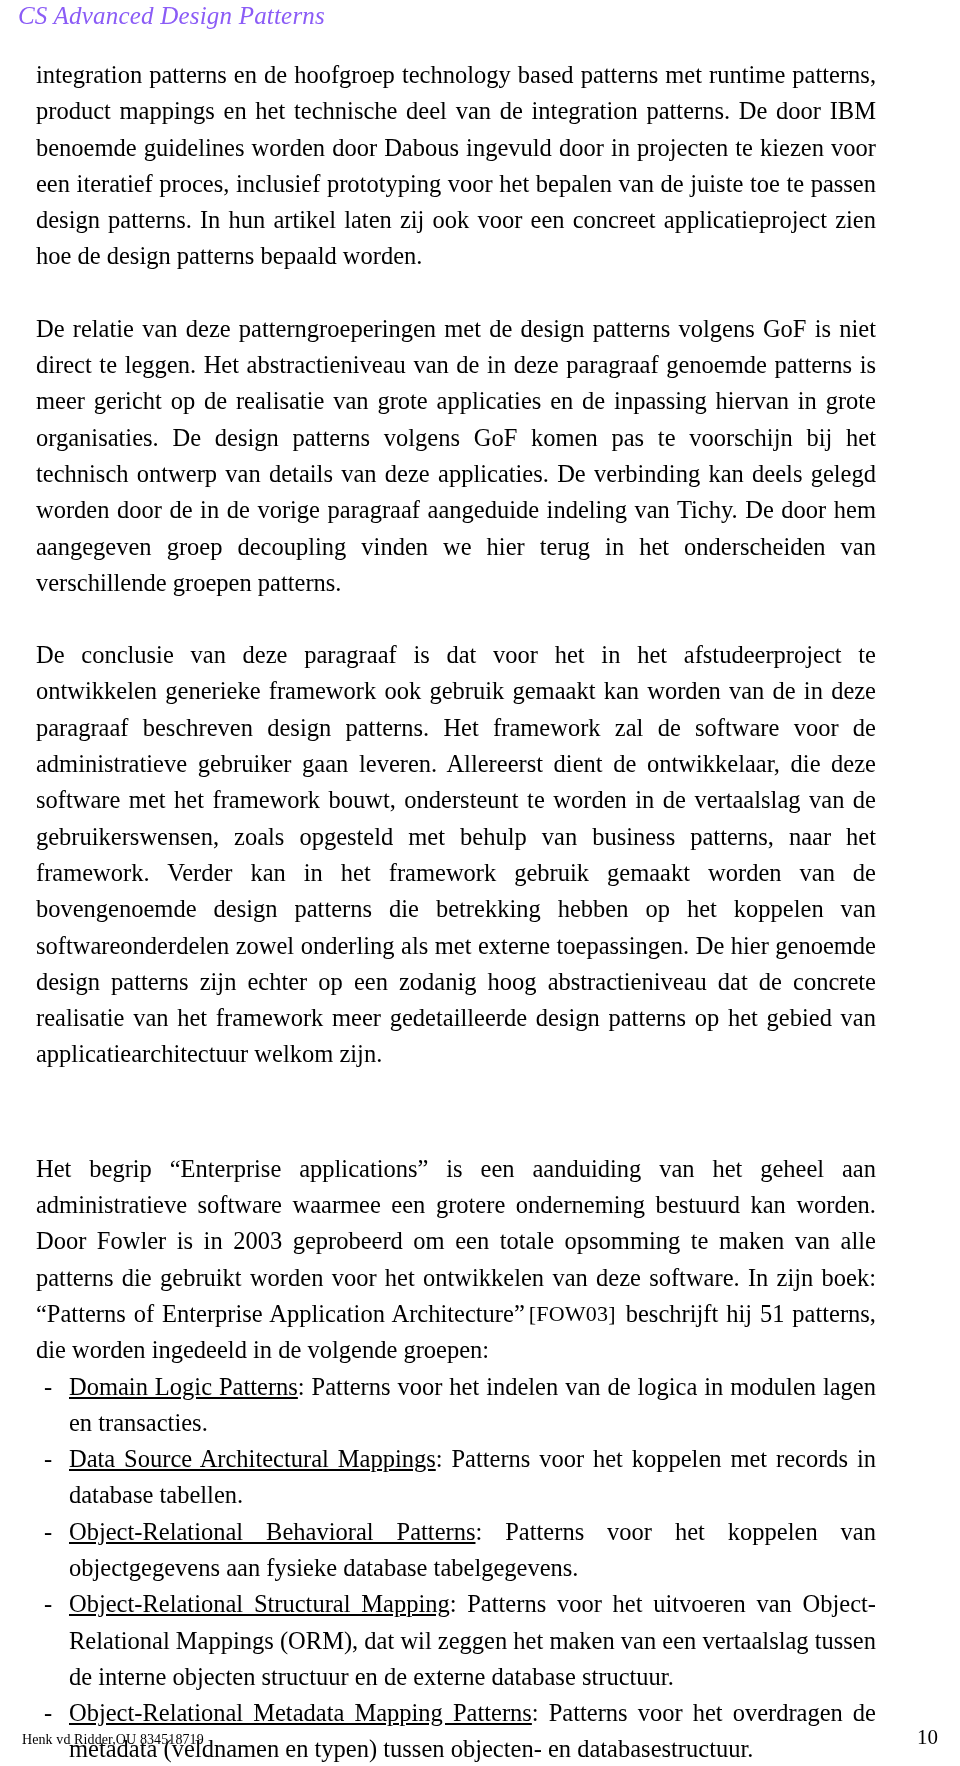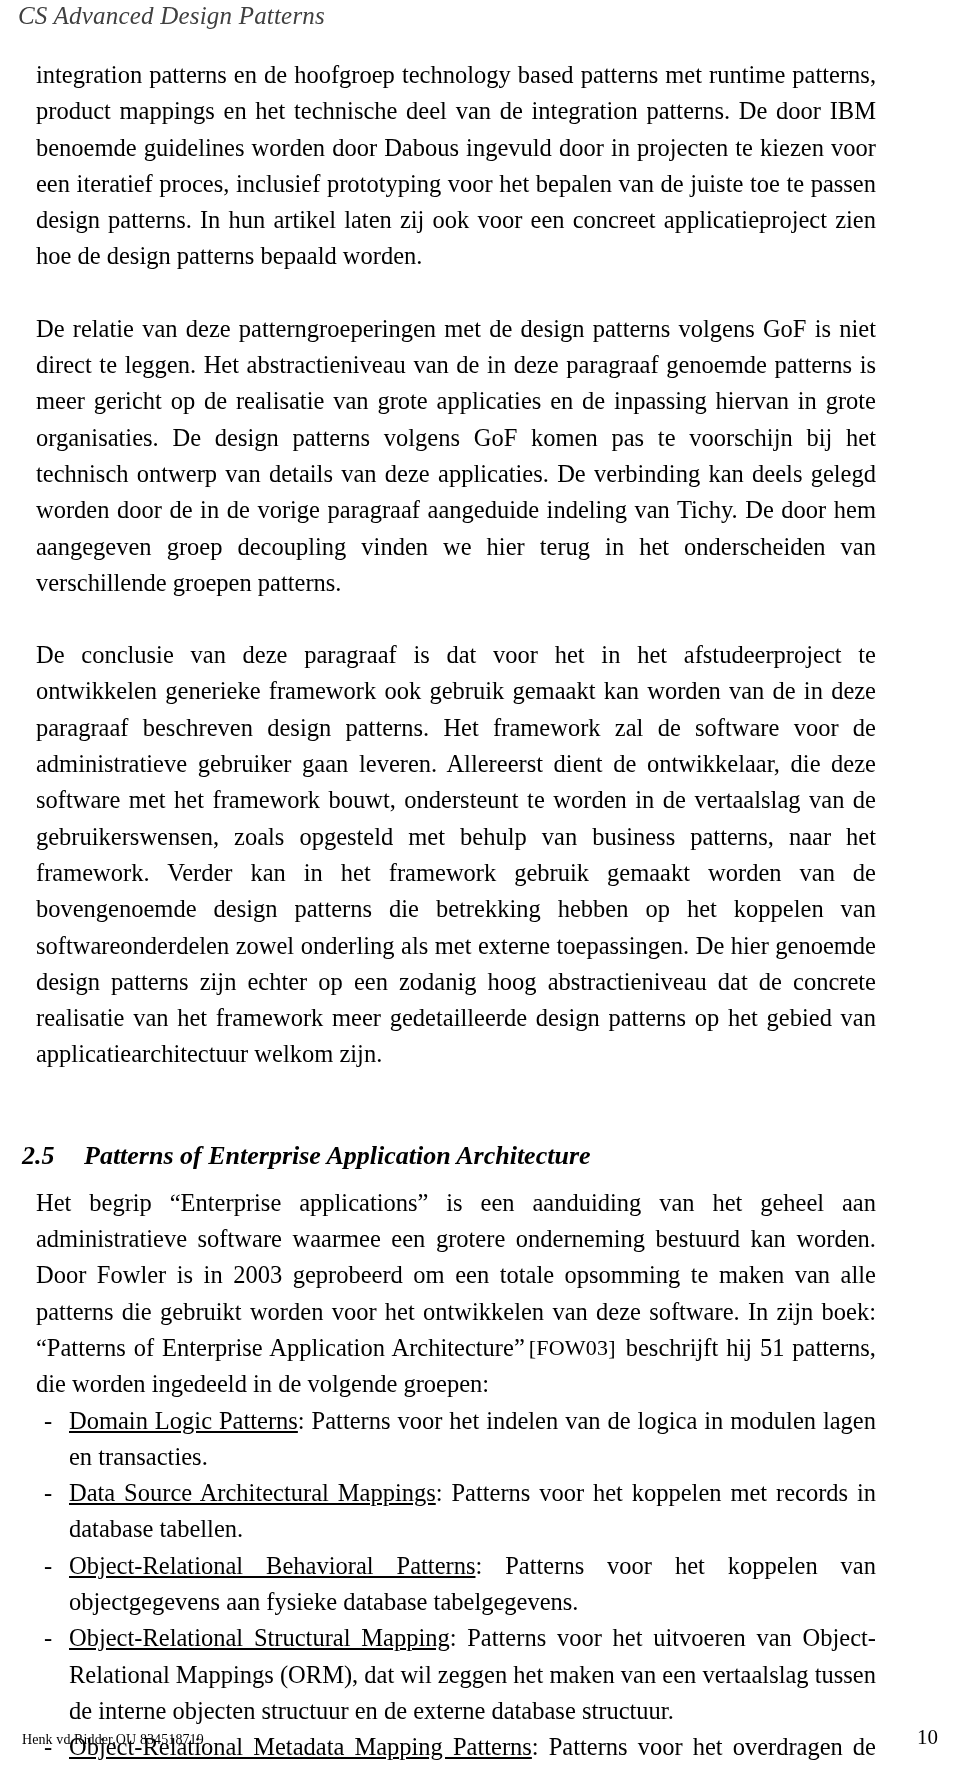--- a/index.html
+++ b/index.html
@@ -28,21 +28,21 @@
   
   .doc-header {
     position: absolute;
     left: 18px;
     top: 2px;
     width: 924px;
     font-style: italic;
     font-size: 25px;
     letter-spacing: 0.2px;
     line-height: 1.15;
-    color: #404040;
+    color: #8b5cf6;
     white-space: nowrap;
   }
 
   
   .content {
     position: absolute;
     left: 22px;
     top: 57px;
     width: 854px;
   }
@@ -148,24 +148,20 @@
     <div class="par-gap"></div>
 
     <p class="body-par">De relatie van deze patterngroeperingen met de design patterns volgens GoF is niet direct te leggen. Het abstractieniveau van de in deze paragraaf genoemde patterns is meer gericht op de realisatie van grote applicaties en de inpassing hiervan in grote organisaties. De design patterns volgens GoF komen pas te voorschijn bij het technisch ontwerp van details van deze applicaties. De verbinding kan deels gelegd worden door de in de vorige paragraaf aangeduide indeling van Tichy. De door hem aangegeven groep decoupling vinden we hier terug in het onderscheiden van verschillende groepen patterns.</p>
 
     <div class="par-gap"></div>
 
     <p class="body-par">De conclusie van deze paragraaf is dat voor het in het afstudeerproject te ontwikkelen generieke framework ook gebruik gemaakt kan worden van de in deze paragraaf beschreven design patterns. Het framework zal de software voor de administratieve gebruiker gaan leveren. Allereerst dient de ontwikkelaar, die deze software met het framework bouwt, ondersteunt te worden in de vertaalslag van de gebruikerswensen, zoals opgesteld met behulp van business patterns, naar het framework. Verder kan in het framework gebruik gemaakt worden van de bovengenoemde design patterns die betrekking hebben op het koppelen van softwareonderdelen zowel onderling als met externe toepassingen. De hier genoemde design patterns zijn echter op een zodanig hoog abstractieniveau dat de concrete realisatie van het framework meer gedetailleerde design patterns op het gebied van applicatiearchitectuur welkom zijn.</p>
 
     <div style="height:66px"></div>
 
-    <div class="section-head">
-      <span class="sec-num">2.5</span>
-      <span class="sec-title">Patterns of Enterprise Application Architecture</span>
-    </div>
 
     <div style="height:12px"></div>
 
     <p class="body-par"><span>Het begrip “Enterprise applications” is een aanduiding van het geheel aan administratieve software waarmee een grotere onderneming bestuurd kan worden. Door Fowler is in 2003 geprobeerd om een totale opsomming te maken van alle patterns die gebruikt worden voor het ontwikkelen van deze software. In zijn boek: “Patterns of Enterprise Application Architecture”</span><span class="cite">[FOW03]</span><span>beschrijft hij 51 patterns, die worden ingedeeld in de volgende groepen:</span></p>
 
     <ul class="dash-list">
       <li>
         <span class="dash">-</span><span class="term">Domain Logic Patterns</span><span>: Patterns voor het indelen van de logica in modulen lagen en transacties.</span>
       </li>
       <li>

